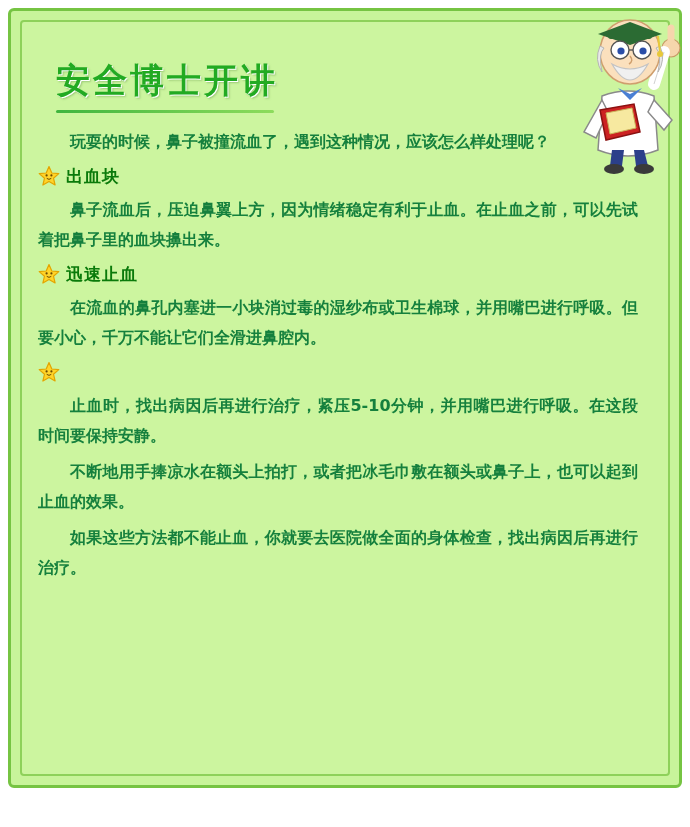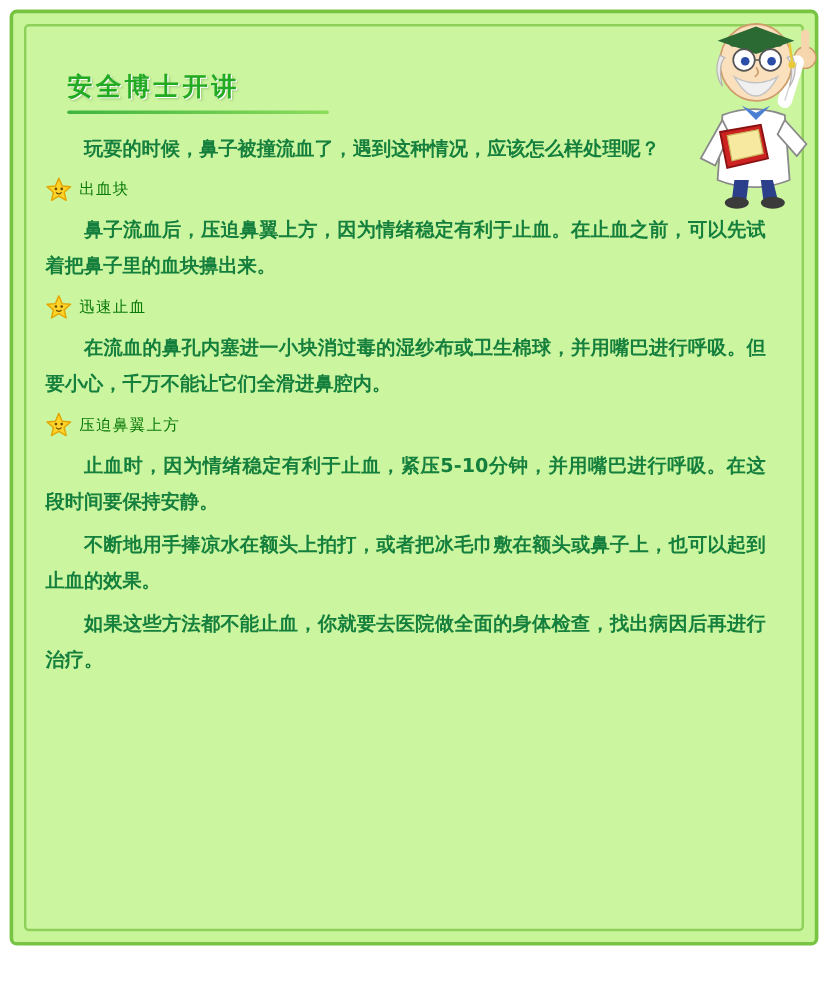--- a/index.html
+++ b/index.html
@@ -52,21 +52,21 @@
     left: 34px;
     top: 36px;
     width: 610px;
     height: 724px;
     box-sizing: border-box;
   }
 
   
   .title {
     font-family: "DejaVu Sans", sans-serif;
-    font-size: 21px;
+    font-size: 34px;
     font-weight: bold;
     color: #22aa22;
     letter-spacing: 3px;
     margin: 22px 0 0 22px;
     text-shadow:
       1px 1px 0 #ffffff,
       2px 2px 2px rgba(120,170,90,0.55);
     white-space: nowrap;
   }
   .title-underline {
@@ -104,22 +104,22 @@
     width: 22px;
     height: 22px;
     flex: 0 0 22px;
     margin-right: 6px;
     position: relative;
     display: inline-block;
   }
   .star svg { display: block; }
   .section-title {
     font-family: "DejaVu Sans", sans-serif;
-    font-size: 13px;
-    font-weight: normal;
+    font-size: 17px;
+    font-weight: bold;
     color: #0a7a0a;
     letter-spacing: 1px;
   }
 
   
   .mascot {
     position: absolute;
     right: 2px;
     top: 0px;
     width: 120px;
@@ -215,22 +215,21 @@
 
     <div class="section-head">
       <span class="star">
         <svg width="22" height="22" viewBox="0 0 22 22">
           <polygon points="11,1.5 13.8,8 20.8,8.6 15.5,13.2 17.1,20 11,16.4 4.9,20 6.5,13.2 1.2,8.6 8.2,8" fill="#ffd42a" stroke="#e3a500" stroke-width="1.2" stroke-linejoin="round"></polygon>
           <circle cx="8.6" cy="10.4" r="1.1" fill="#6b4a00"></circle>
           <circle cx="13.4" cy="10.4" r="1.1" fill="#6b4a00"></circle>
           <path d="M9 13.6 q2 1.8 4 0" stroke="#6b4a00" stroke-width="1" fill="none" stroke-linecap="round"></path>
         </svg>
       </span>
-      <span class="section-title">压迫鼻翼上方</span>
     </div>
-    <p class="para">止血时，因为情绪稳定有利于止血，紧压5-10分钟，并用嘴巴进行呼吸。在这段时间要保持安静。</p>
+    <p class="para">止血时，找出病因后再进行治疗，紧压5-10分钟，并用嘴巴进行呼吸。在这段时间要保持安静。</p>
 
     <p class="para">不断地用手捧凉水在额头上拍打，或者把冰毛巾敷在额头或鼻子上，也可以起到止血的效果。</p>
 
     <p class="para">如果这些方法都不能止血，你就要去医院做全面的身体检查，找出病因后再进行治疗。</p>
 
   </div>
 </div>
 
 </body></html>

